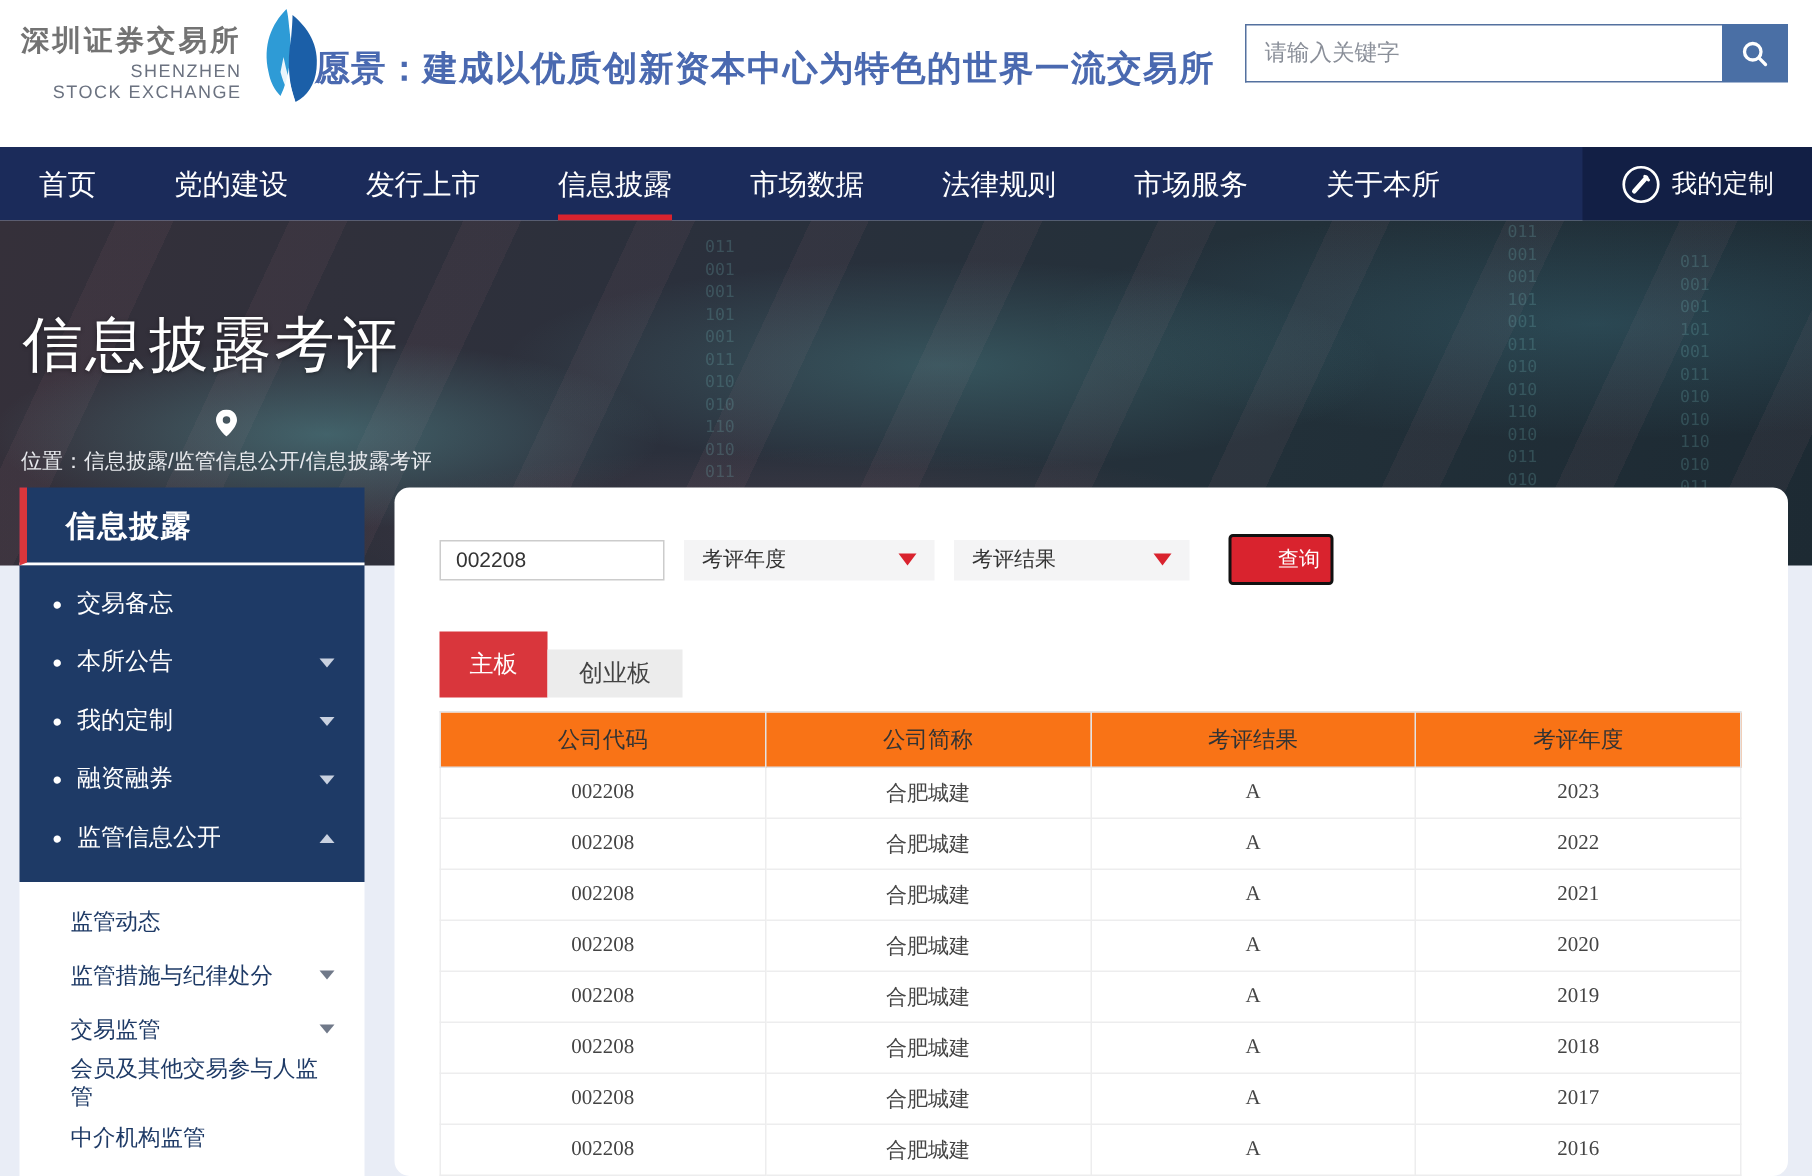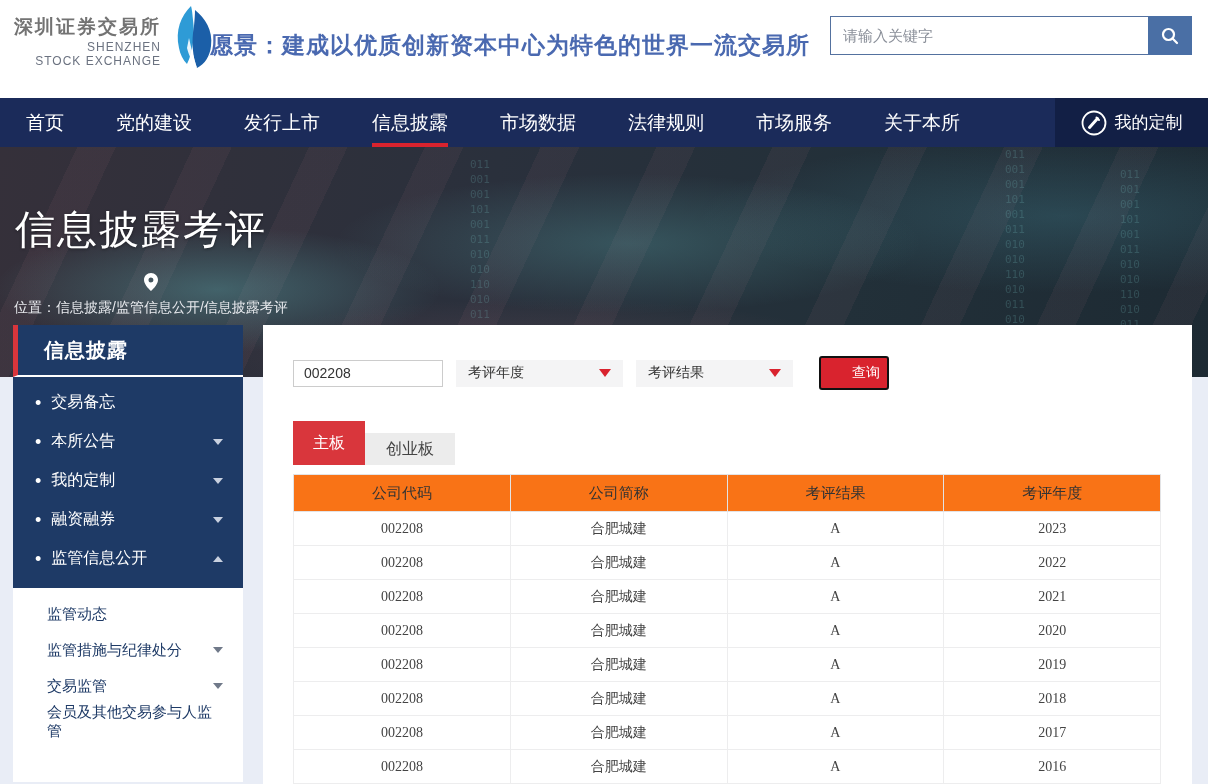--- a/index.html
+++ b/index.html
@@ -50,21 +50,21 @@
   .side-item .lbl { flex:1; }
   .subpanel { background:#ffffff; padding:8px 0 6px 0; }
   .sub-item { height:36px; display:flex; align-items:center; padding:0 20px 0 34px; color:#1e3a66; font-size:15px; cursor:pointer; }
   .sub-item .lbl { flex:1; }
   .chev { width:0; height:0; border-left:5px solid transparent; border-right:5px solid transparent; }
   .chev.down { border-top:6px solid #c9d1e0; }
   .chev.up { border-bottom:6px solid #c9d1e0; }
   .subpanel .chev.down { border-top-color:#707989; }
 
   
-  .panel { position:absolute; left:263px; top:325px; width:929px; height:459px; background:#ffffff; }
+  .panel { position:absolute; left:263px; top:325px; width:929px; height:459px; background:#ffffff;border-radius:10px; }
   .filters { position:absolute; left:30px; top:31px; display:flex; align-items:center; }
   .code-input { width:150px; height:27px; border:1px solid #cccccc; padding:0 10px; font-size:14px; color:#333; outline:none; }
   .sel { width:167px; height:27px; background:#f4f4f5; margin-left:13px; display:flex; align-items:center; justify-content:space-between; padding:0 12px; font-size:14px; color:#333; cursor:pointer; }
   .sel + .sel { width:157px; }
   .tri { width:0; height:0; border-left:6px solid transparent; border-right:6px solid transparent; border-top:8px solid #d9232e; }
   .query-btn { margin-left:26px; width:70px; height:34px; background:#d9232e; color:#fff; font-size:14px; border:2px solid #111111; border-radius:3px; cursor:pointer;padding-left:24px; }
 
   .tabs { position:absolute; left:30px; top:96px; display:flex; align-items:flex-end; height:44px; }
   .tab { cursor:pointer; display:flex; align-items:center; justify-content:center; font-size:16px; }
   .tab.active { width:72px; height:44px; background:#d9363c; color:#ffffff; }
@@ -176,20 +176,23 @@
         <span class="lbl">监管措施与纪律处分</span>
         <span class="chev down"></span>
       </div>
       <div class="sub-item">
         <span class="lbl">交易监管</span>
         <span class="chev down"></span>
       </div>
       <div class="sub-item">
         <span class="lbl">会员及其他交易参与人监管</span>
       </div>
+      <div class="sub-item">
+        <span class="lbl">中介机构监管</span>
+      </div>
       <div class="sub-item"></div>
     </div>
 </aside>
 
 <main class="panel">
   <div class="filters">
     <input class="code-input" type="text" value="002208" style="">
     <div class="sel">
       <span>考评年度</span>
       <span class="tri"></span>

